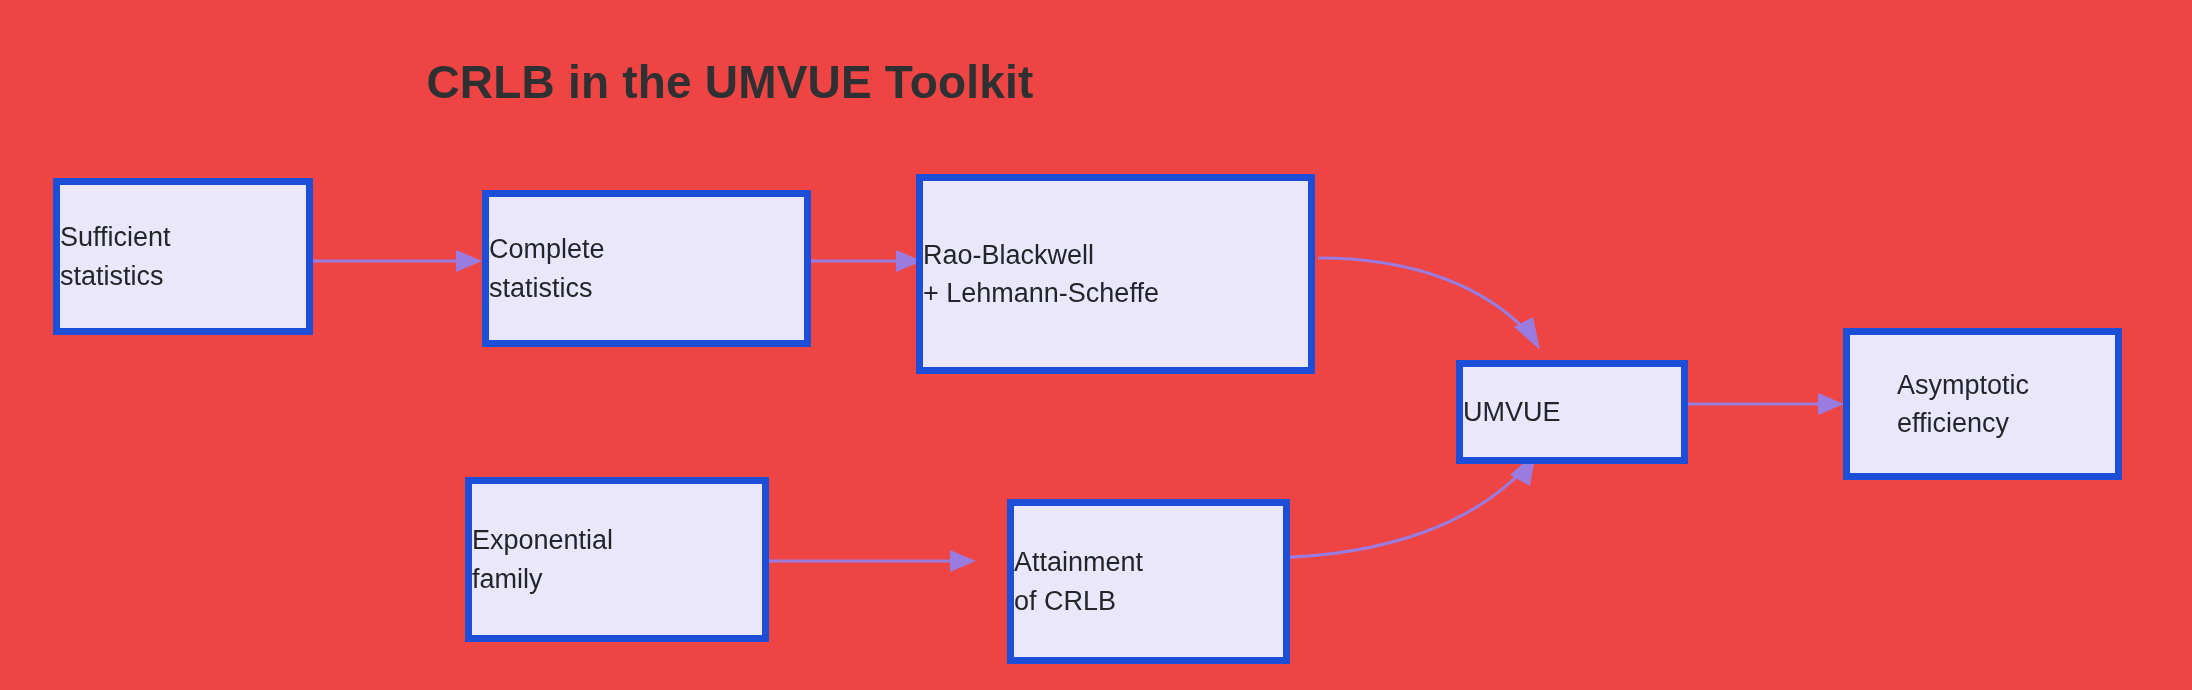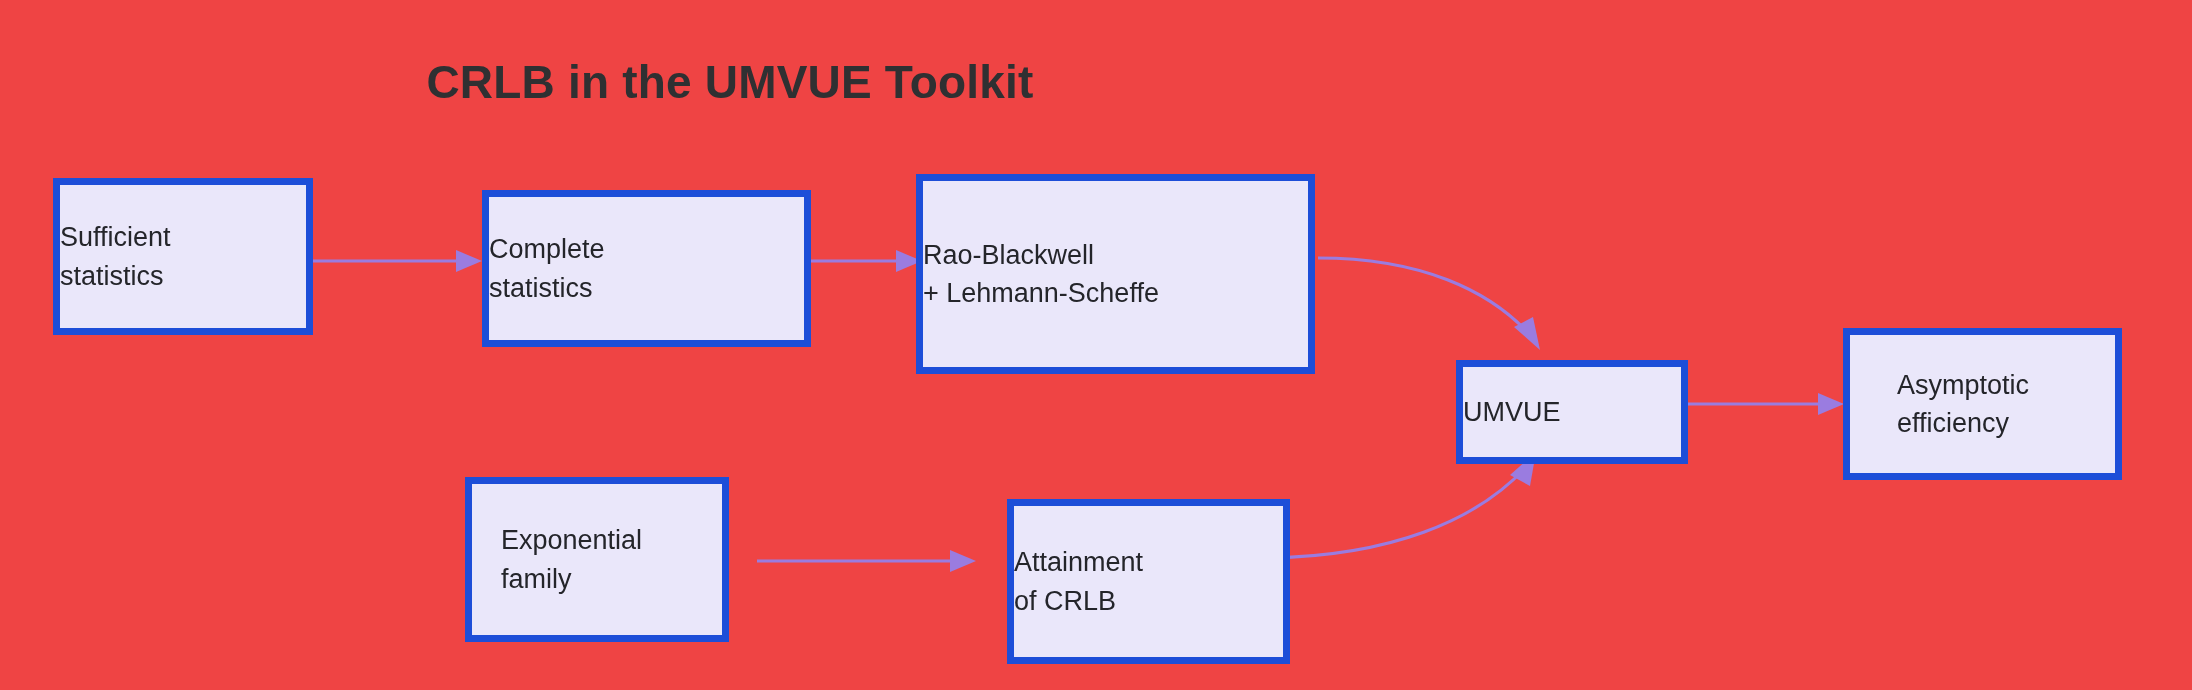--- a/index.html
+++ b/index.html
@@ -119,21 +119,21 @@
 
   <div class="node" style="left:1456px; top:360px; width:232px; height:104px;">
     <span class="line">UMVUE</span>
   </div>
 
   <div class="node" style="left:1843px; top:328px; width:279px; height:152px;padding-left:47px;">
     <span class="line">Asymptotic</span>
     <span class="line">efficiency</span>
   </div>
 
-  <div class="node" style="left:465px; top:477px; width:264px; height:165px;padding-left:29px;">
+  <div class="node" style="left:465px; top:477px; width:304px; height:165px;">
     <span class="line">Exponential</span>
     <span class="line">family</span>
   </div>
 
   <div class="node" style="left:975px; top:499px; width:283px; height:165px;margin-left:32px;">
     <span class="line">Attainment</span>
     <span class="line">of CRLB</span>
   </div>
 
 </div>

